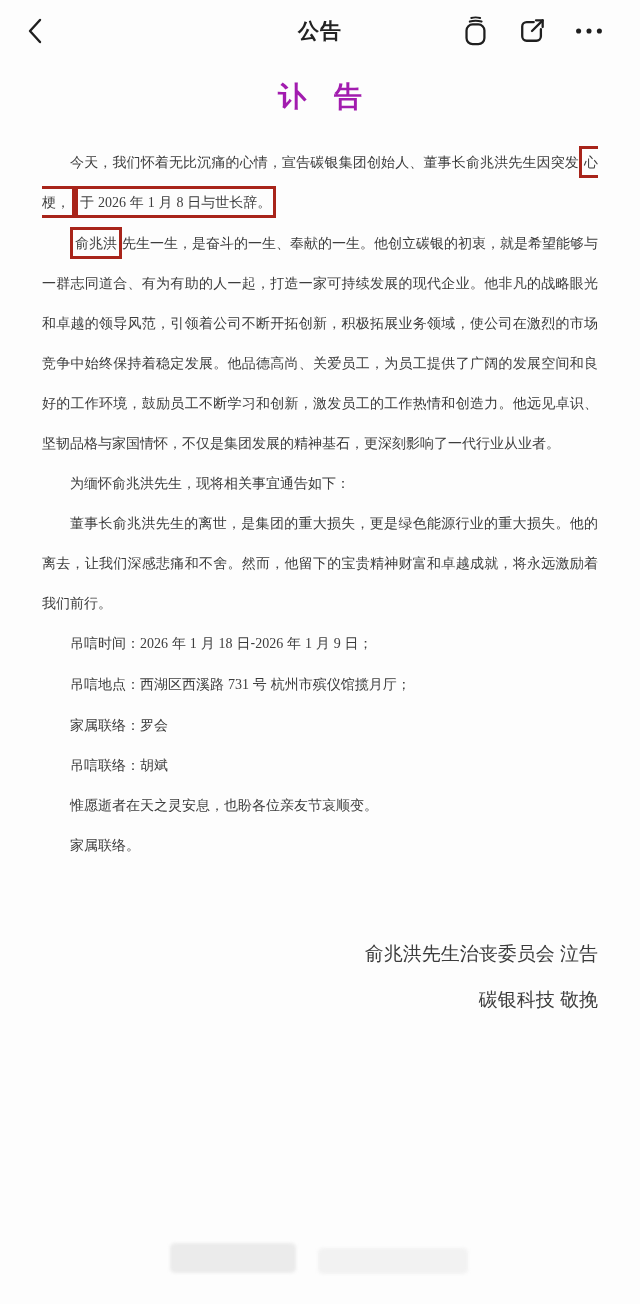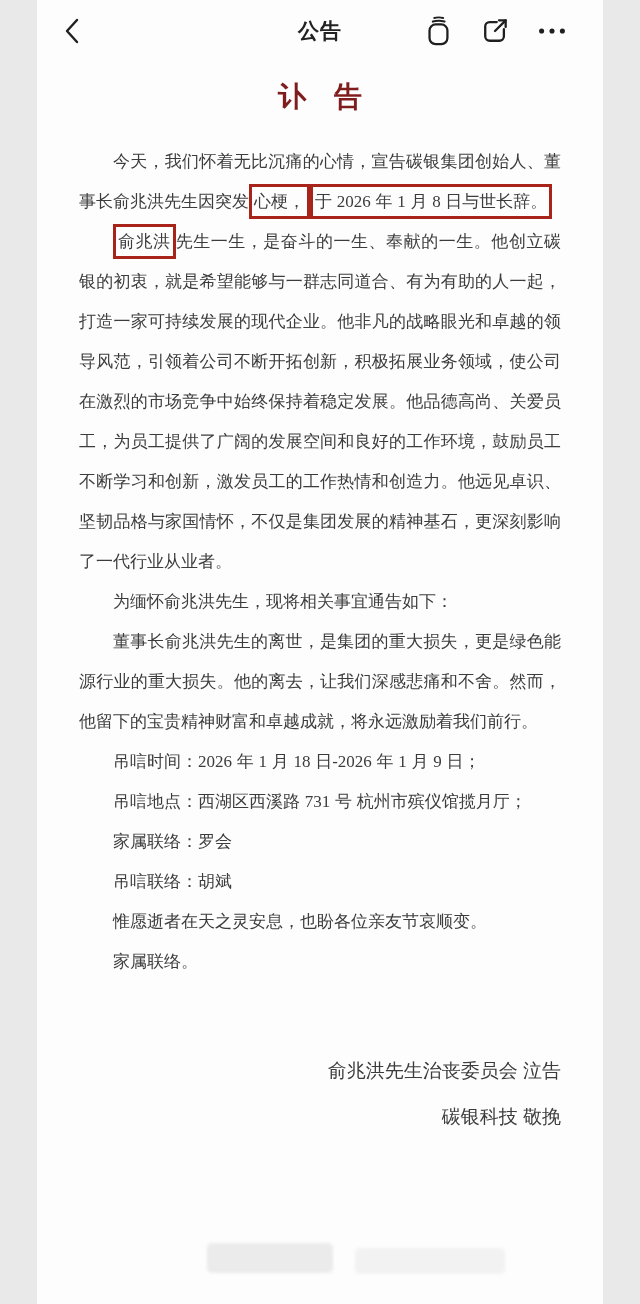--- a/index.html
+++ b/index.html
@@ -4,21 +4,21 @@
 <style>
   :root{
     --red:#a8241a;
     --text:#3c3c3c;
     --bg:#fdfdfd;
     --icon:#1f1f1f;
   }
   html,body{margin:0;padding:0;background:#e9e9e9;}
   .screen{
     position:relative;
-    width:566px;height:1304px;
+    width:640px;height:1304px;
     margin:0 auto;
     background:var(--bg);
     font-family:"Liberation Sans","DejaVu Sans",sans-serif;
     color:var(--text);
     overflow:hidden;
   }
   
   .appbar{
     position:relative;
     height:62px;
@@ -33,28 +33,28 @@
     letter-spacing:1px;
   }
   .back-btn{width:34px;height:34px;display:flex;align-items:center;justify-content:flex-start;cursor:pointer;}
   .appbar-actions{margin-left:auto;display:flex;align-items:center;gap:23px;}
   .icon-btn{width:34px;height:34px;display:flex;align-items:center;justify-content:center;cursor:pointer;}
   .icon-btn svg,.back-btn svg{display:block;}
   
   .doc{padding:0 42px;}
   .doc-title{
     text-align:center;
-    font-size:28px;font-weight:bold;color:#7f1d1d;
+    font-size:28px;font-weight:bold;color:#a21caf;
     margin:12px 0 0 0;
     line-height:46px;
   }
   .doc-body{margin-top:22px;}
   .para{
     margin:0;
-    font-size:17px;
+    font-size:14px;
     line-height:40px;
     text-indent:2em;
     text-align:justify;
     color:var(--text);
   }
   .num{font-family:"Liberation Serif","DejaVu Serif",serif;}
   .redbox{
     border:3px solid var(--red);
     padding:5px 2px;
     box-decoration-break:slice;

